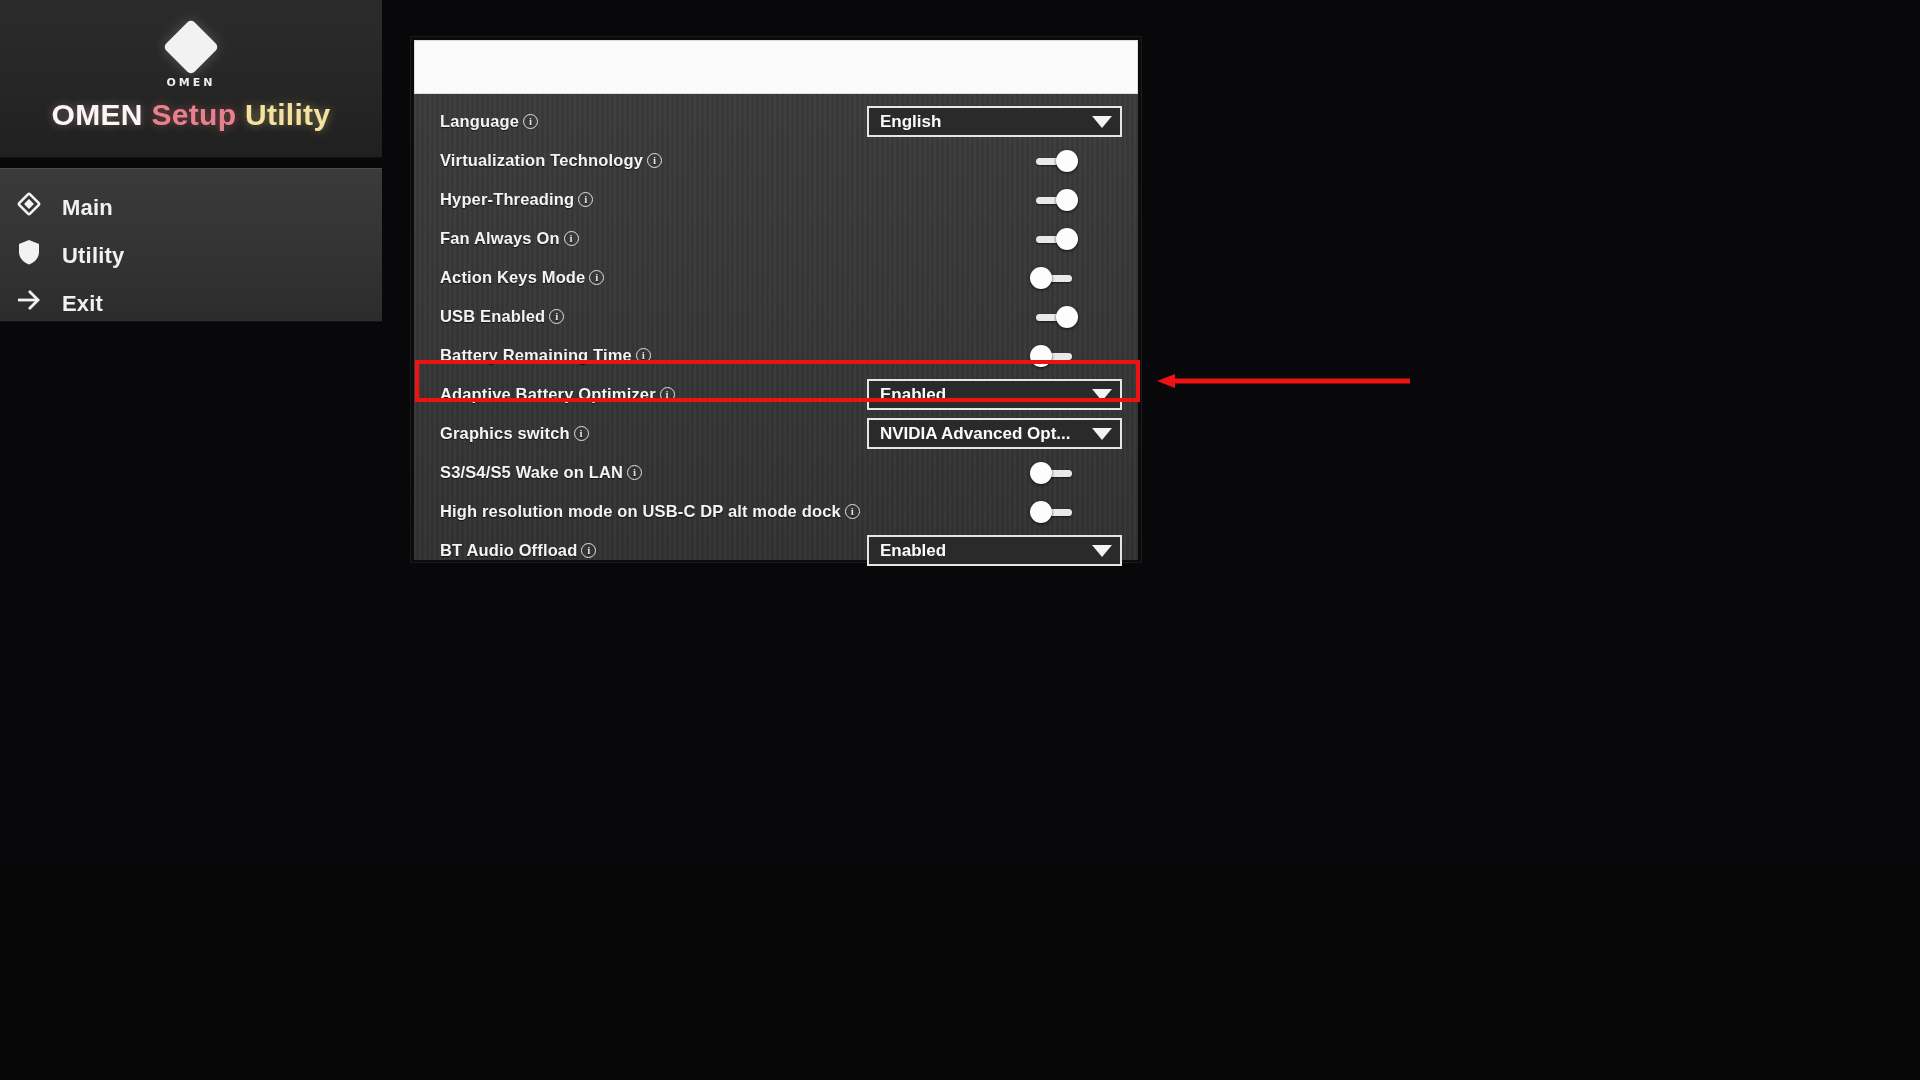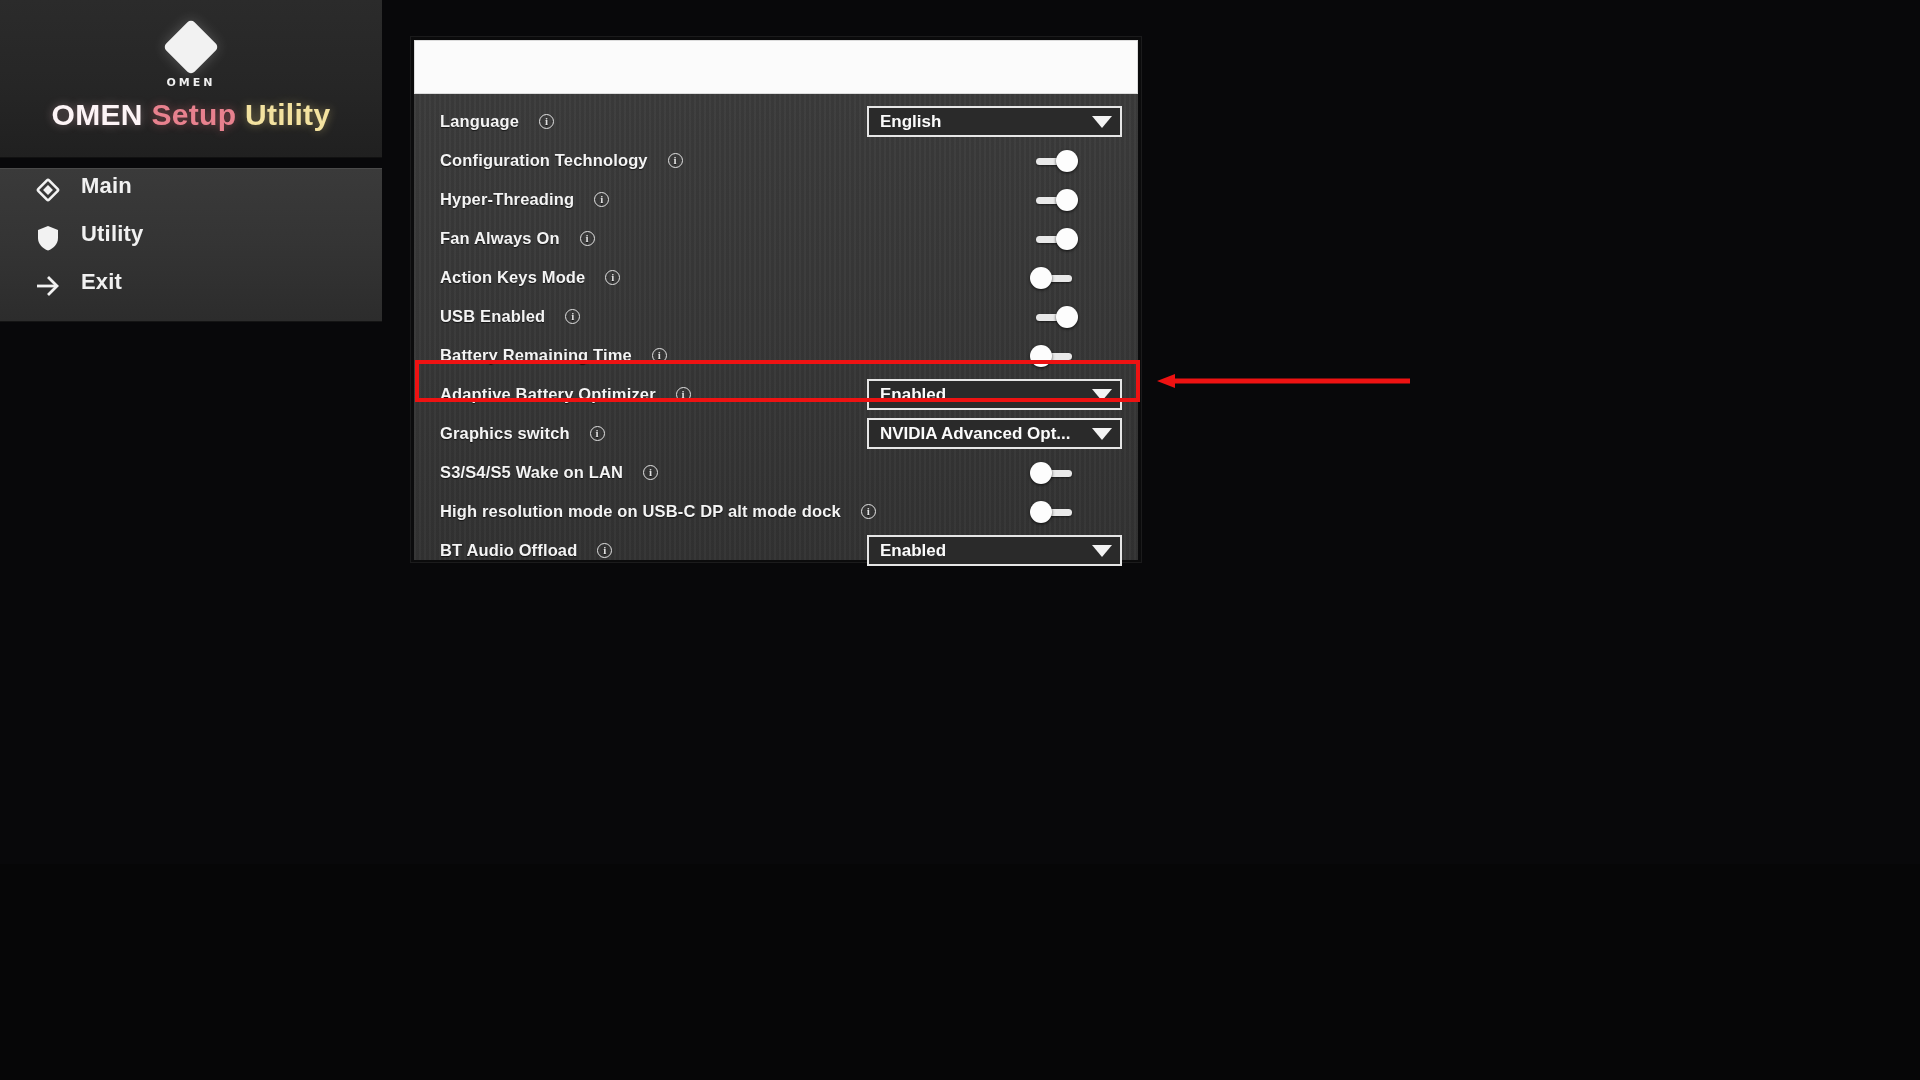--- a/index.html
+++ b/index.html
@@ -45,22 +45,22 @@
 
   .menu-block {
     background:linear-gradient(180deg,#3a3a3a 0%,#343434 50%,#2c2c2c 100%);
     border-top:1px solid #4a4a4a;
     border-bottom:1px solid #141414;
     padding:4px 0 4px 0;
   }
   .menu-item {
     position:relative;
     height:48px;
-    display:flex; align-items:flex-start;
-    padding-left:31px;
+    display:flex; align-items:flex-end;
+    padding-left:12px;
     color:#f1f1f1;
     font-size:22px; font-weight:bold; letter-spacing:.2px;
   }
   .menu-item .ico {
     width:34px; height:34px; margin-right:16px;
     display:flex; align-items:center; justify-content:center;
     flex:0 0 34px;
   }
   .menu-item.selected {
     background:#0a0a0b;
@@ -99,21 +99,21 @@
   .row {
     position:relative;
     height:39px;
     display:flex; align-items:center;
     padding:0 16px 0 26px;
   }
   .row .rlabel {
     color:#f4f4f4;
     font-size:16.5px; font-weight:bold;
     letter-spacing:.15px; white-space:nowrap;
-    display:flex; align-items:center; gap:20px;
+    display:flex; align-items:center; gap:4px;
     text-shadow:0 1px 1px rgba(0,0,0,.65);
   }
   .info-ico {
     width:15px; height:15px; border-radius:50%;
     border:1.6px solid #e2e2e2;
     display:inline-flex; align-items:center; justify-content:center;
     font-size:11px; font-weight:bold; color:#e2e2e2;
     line-height:1; font-family:"Liberation Serif", serif;
     flex:0 0 15px;
   }
@@ -226,21 +226,21 @@
         <span class="ctl">
           <span class="dd">
             <span class="dtext">English</span>
             <span class="caret"></span>
           </span>
         </span>
       </div>
 
       <div class="row">
         <span class="rlabel">
-            <span>Configuration Technology</span>
+            <span>Virtualization Technology</span>
             <span class="info-ico">i</span>
           </span>
         <span class="ctl">
           <span class="tog on">
               <span class="track"></span>
               <span class="knob"></span>
             </span>
         </span>
       </div>
 

